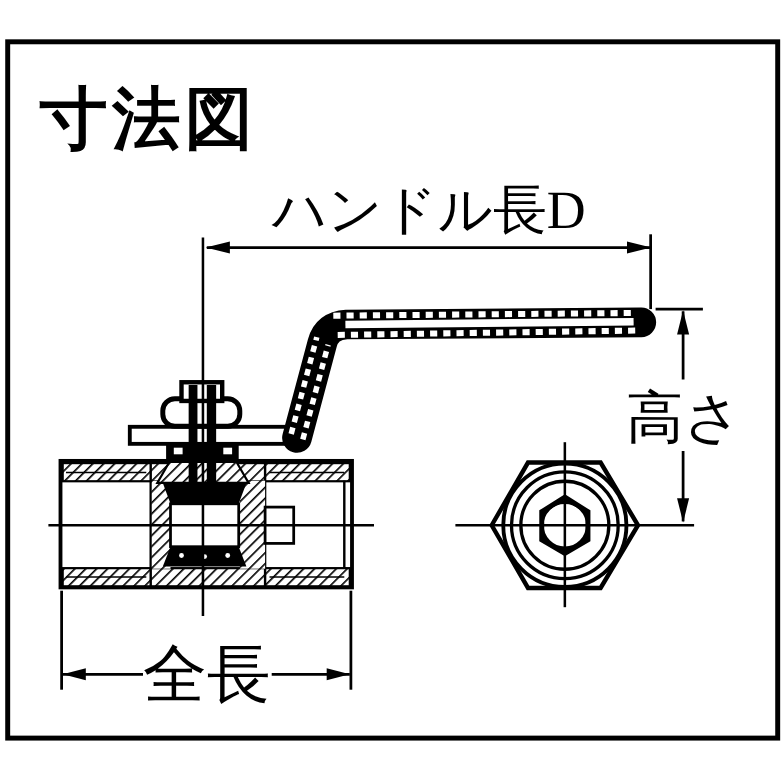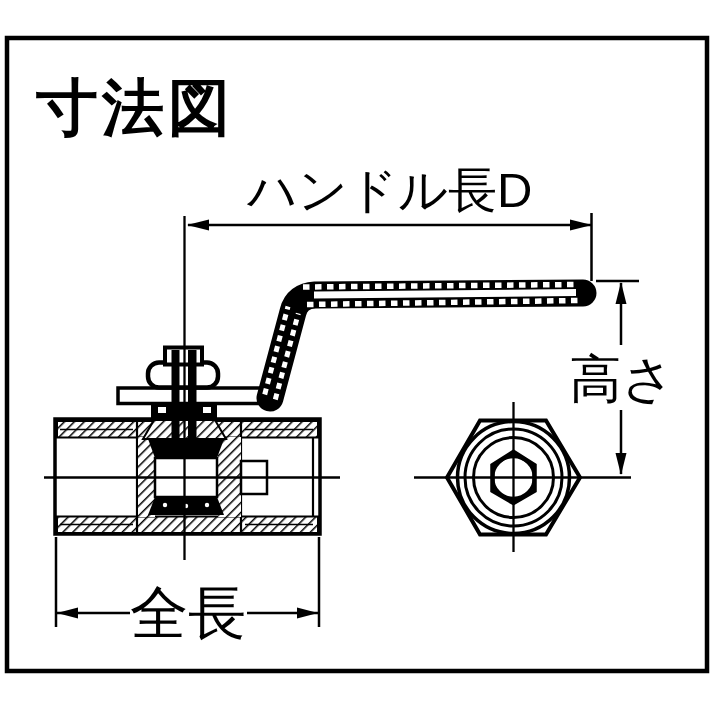--- a/index.html
+++ b/index.html
@@ -1,16 +1,16 @@
 <!DOCTYPE html>
 <html><head>
 <meta charset="utf-8">
 <style>
   html,body{margin:0;padding:0;background:#ffffff;}
-  .stage{width:713px;height:713px;position:relative;background:#fff;font-family:Liberation Sans, sans-serif;}
+  .stage{width:713px;height:713px;position:relative;background:#fff;font-family:Liberation Serif, serif;}
   svg{display:block;}
   text{fill:#000;}
   .title-text{font-size:62px;font-weight:bold;letter-spacing:4px;}
   .dim-text{font-size:49px;}
   .dim-text-lg{font-size:58px;}
   .dim-text-md{font-size:52px;}
 </style>
 </head>
 <body>
 

